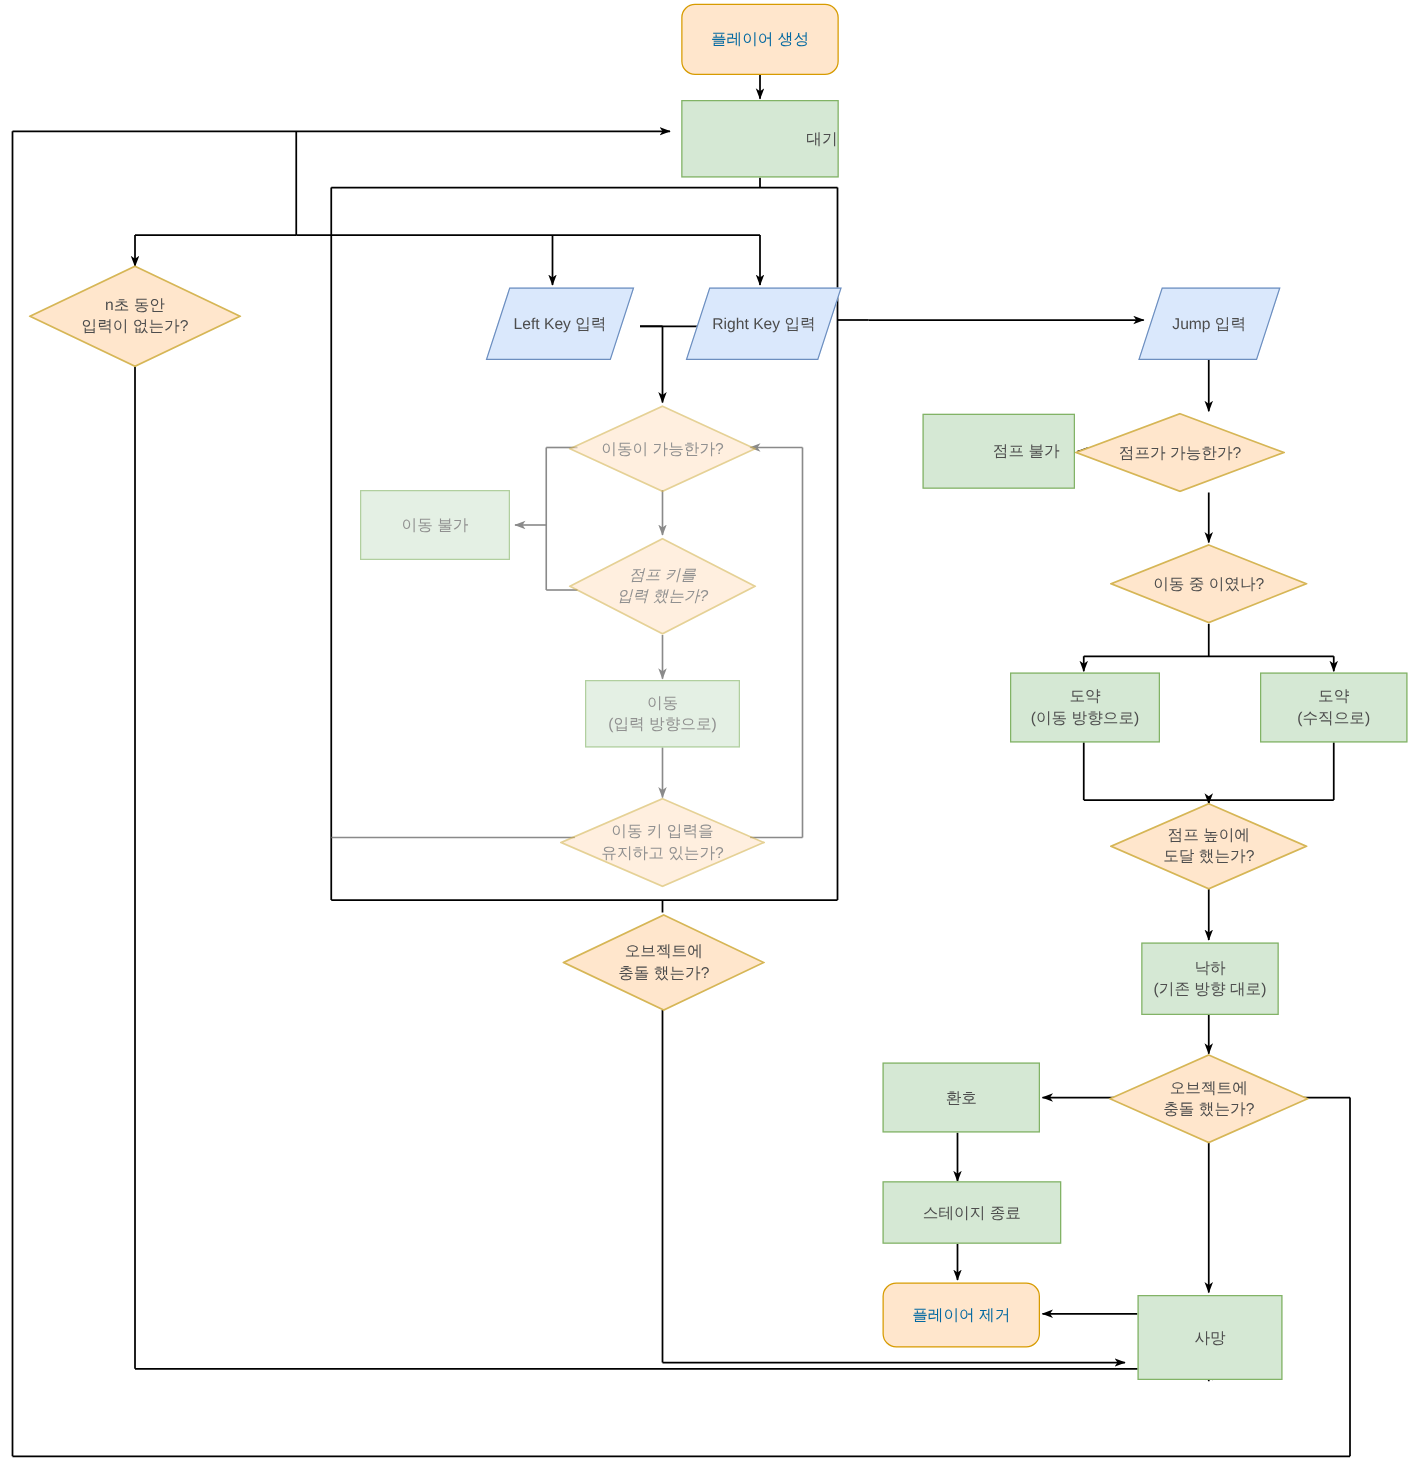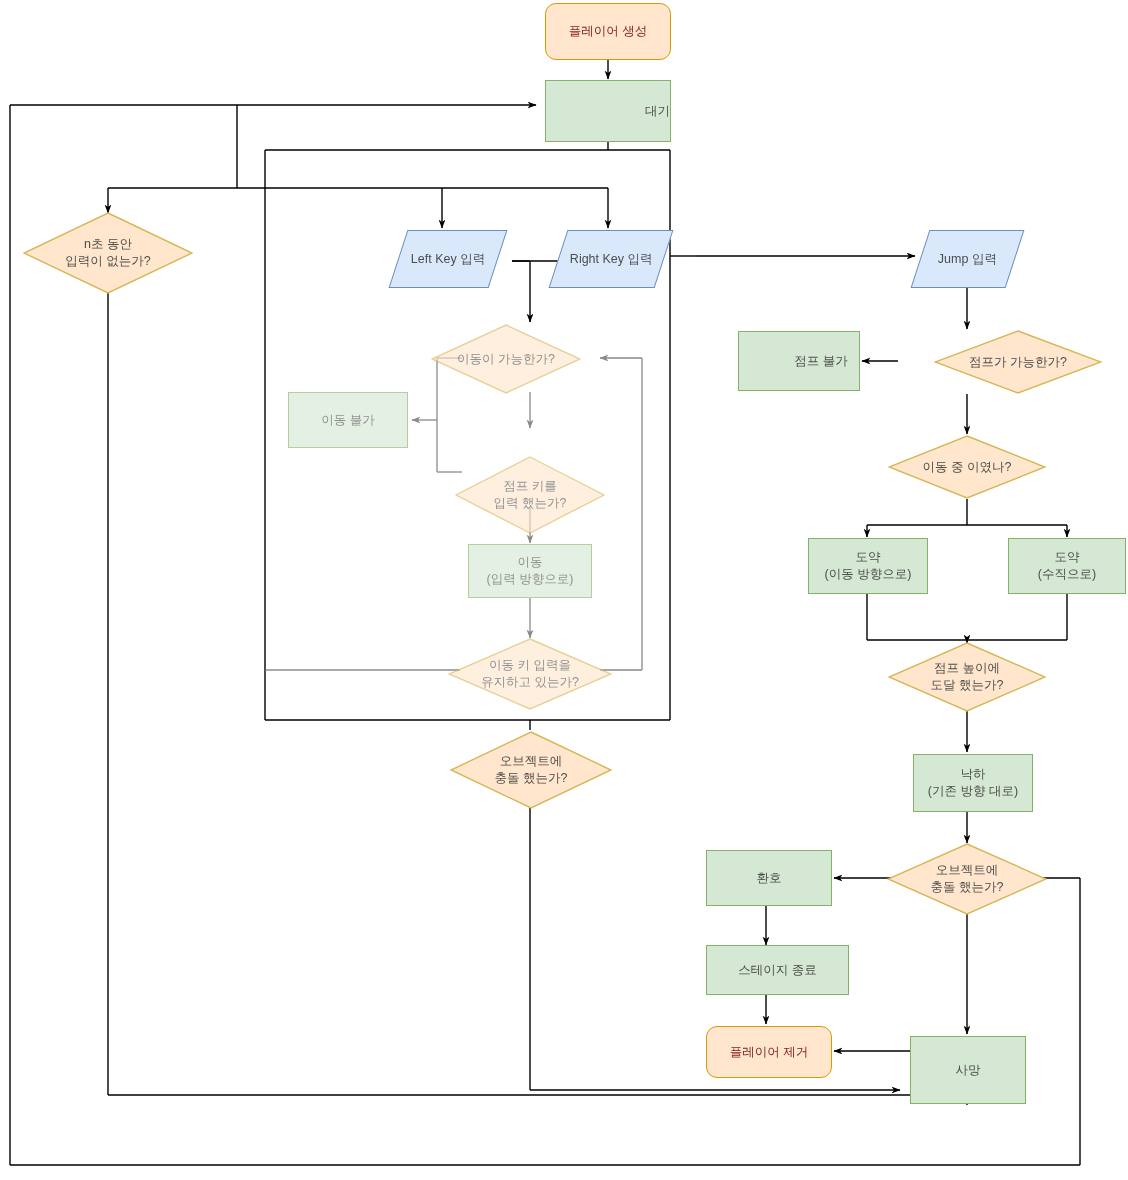--- a/index.html
+++ b/index.html
@@ -40,21 +40,21 @@
   .n-process {
     background: #d5e8d4;
     border: 1px solid #82b366;
     color: #4d4d4d;
   }
   
   .n-terminator {
     background: #ffe6cc;
     border: 1.6px solid #d79b00;
     border-radius: 11px;
-    color: #7f1d1d;
+    color: #0369a1;
   }
   
   .n-io {
     background: #dae8fc;
     border: 1px solid #6c8ebf;
     color: #4d4d4d;
     transform: skewX(-18deg);
   }
   .n-io > span {
     display: block;
@@ -220,32 +220,32 @@
   </div>
 
   <div class="node n-io" style="left:558px; top:230px; width:106px; height:58px;">
     <span>Right Key 입력</span>
   </div>
 
   <div class="node n-io" style="left:920px; top:230px; width:95px; height:58px;">
     <span>Jump 입력</span>
   </div>
 
-  <div class="node n-decision faded" style="left:431px; top:324px; width:150px; height:70px;">
+  <div class="node n-decision faded" style="left:455px; top:324px; width:150px; height:70px;">
     <svg class="dia" viewBox="0 0 150 70" preserveAspectRatio="none">
       <polygon points="75,1 149,35 75,69 1,35" fill="#ffe6cc" stroke="#d6b656" stroke-width="1.4"></polygon>
     </svg>
     <span>이동이 가능한가?</span>
   </div>
 
   <div class="node n-process faded" style="left:288px; top:392px; width:120px; height:56px;">
     <span>이동 불가</span>
   </div>
 
-  <div class="node n-decision faded" style="left:455px; top:456px; width:150px; height:78px;">
+  <div class="node n-decision faded" style="left:455px; top:430px; width:150px; height:78px;font-style:italic;">
     <svg class="dia" viewBox="0 0 150 78" preserveAspectRatio="none">
       <polygon points="75,1 149,39 75,77 1,39" fill="#ffe6cc" stroke="#d6b656" stroke-width="1.4"></polygon>
     </svg>
     <span>점프 키를
 입력 했는가?</span>
   </div>
 
   <div class="node n-process faded" style="left:468px; top:544px; width:124px; height:54px;">
     <span>이동
 (입력 방향으로)</span>
@@ -260,21 +260,21 @@
   </div>
 
   <div class="node n-decision" style="left:450px; top:731px; width:162px; height:78px;">
     <svg class="dia" viewBox="0 0 162 78" preserveAspectRatio="none">
       <polygon points="81,1 161,39 81,77 1,39" fill="#ffe6cc" stroke="#d6b656" stroke-width="1.4"></polygon>
     </svg>
     <span>오브젝트에
 충돌 했는가?</span>
   </div>
 
-  <div class="node n-decision" style="left:934px; top:330px; width:168px; height:64px;">
+  <div class="node n-decision" style="left:860px; top:330px; width:168px; height:64px;">
     <svg class="dia" viewBox="0 0 168 64" preserveAspectRatio="none">
       <polygon points="84,1 167,32 84,63 1,32" fill="#ffe6cc" stroke="#d6b656" stroke-width="1.4"></polygon>
     </svg>
     <span>점프가 가능한가?</span>
   </div>
 
   <div class="node n-process" style="left:738px; top:331px; width:122px; height:60px;padding-left:44px;">
     <span>점프 불가</span>
   </div>
 
@@ -296,21 +296,21 @@
   </div>
 
   <div class="node n-decision" style="left:888px; top:642px; width:158px; height:70px;">
     <svg class="dia" viewBox="0 0 158 70" preserveAspectRatio="none">
       <polygon points="79,1 157,35 79,69 1,35" fill="#ffe6cc" stroke="#d6b656" stroke-width="1.4"></polygon>
     </svg>
     <span>점프 높이에
 도달 했는가?</span>
   </div>
 
-  <div class="node n-process" style="left:913px; top:754px; width:120px; height:58px;">
+  <div class="node n-process" style="left:913px; top:754px; width:110px; height:58px;">
     <span>낙하
 (기존 방향 대로)</span>
   </div>
 
   <div class="node n-decision" style="left:887px; top:843px; width:160px; height:72px;">
     <svg class="dia" viewBox="0 0 160 72" preserveAspectRatio="none">
       <polygon points="80,1 159,36 80,71 1,36" fill="#ffe6cc" stroke="#d6b656" stroke-width="1.4"></polygon>
     </svg>
     <span>오브젝트에
 충돌 했는가?</span>

